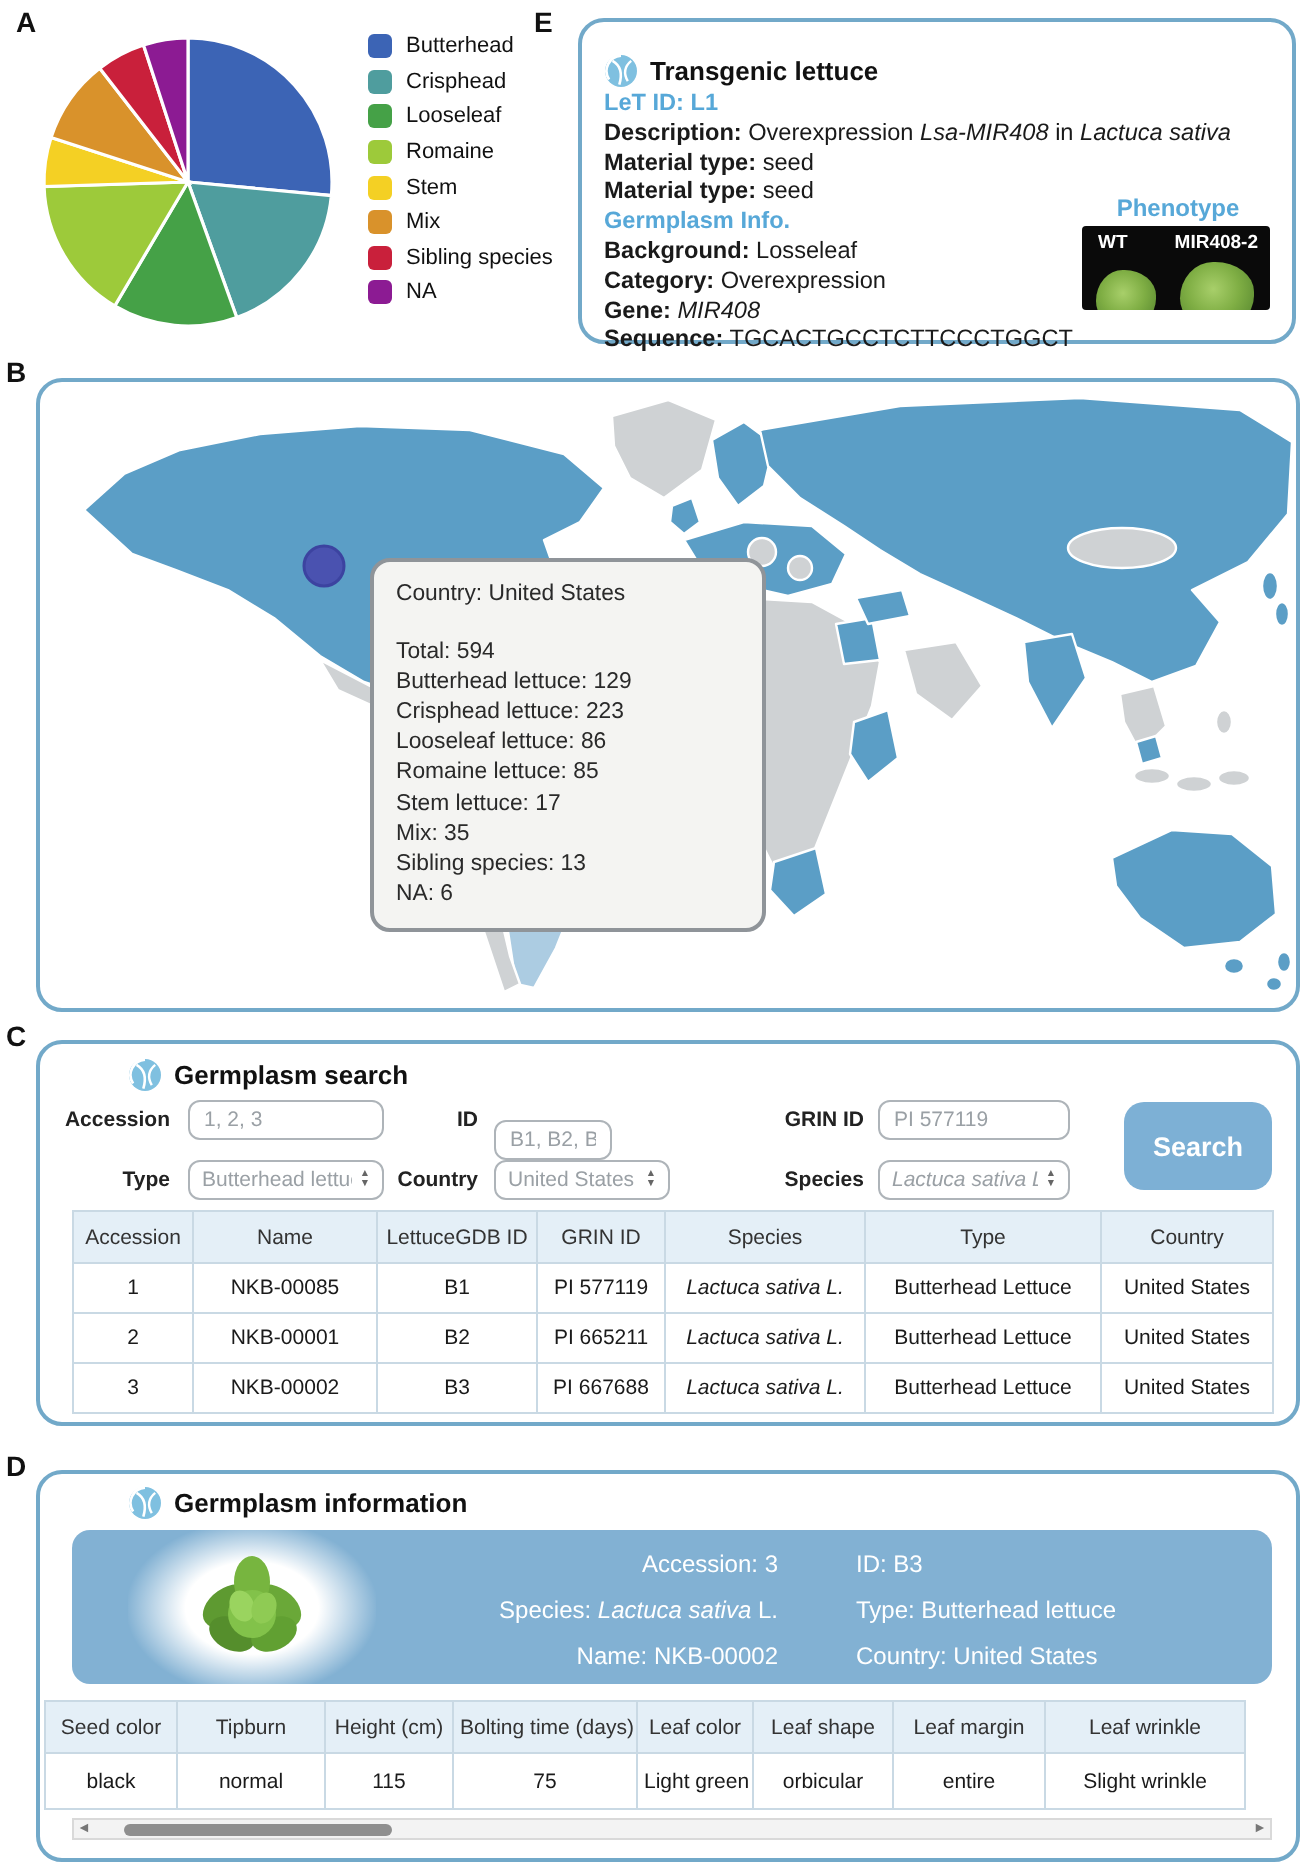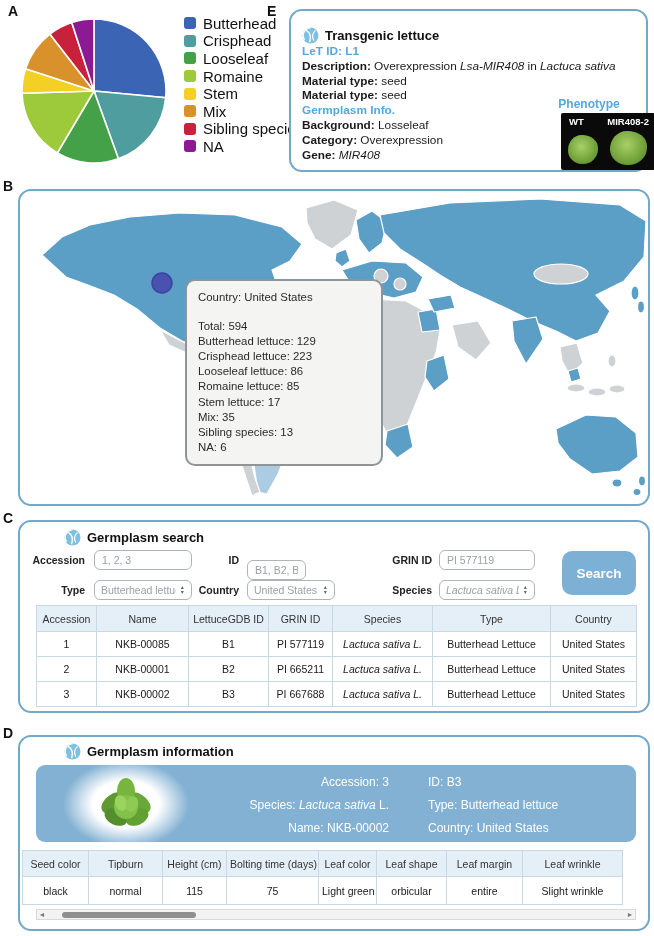--- a/index.html
+++ b/index.html
@@ -7,27 +7,27 @@
   .plabel{position:absolute;font-weight:bold;font-size:14px;color:#111;}
   .panelbox{position:absolute;border:2px solid #72a9c9;border-radius:13px;background:#fff;box-sizing:border-box;}
   .htitle{display:flex;align-items:center;gap:6px;font-weight:bold;font-size:13px;color:#111;}
   .gicon{width:17px;height:17px;flex:0 0 17px;}
   
   #panelA{position:absolute;left:8px;top:2px;width:258px;height:174px;}
   #pieSvg{position:absolute;left:11px;top:14px;}
   #legend{position:absolute;left:176px;top:15px;display:flex;flex-direction:column;gap:5px;}
   .lgitem{display:flex;align-items:center;gap:7px;height:12.6px;}
   .lgsw{width:12px;height:12px;border-radius:3px;flex:0 0 12px;}
-  .lglab{font-size:15px;color:#111;white-space:nowrap;}
+  .lglab{font-size:11px;color:#111;white-space:nowrap;}
   
   #panelE{left:289px;top:9px;width:359px;height:163px;padding:16px 11px;}
   #panelE .eline{font-size:11.8px;line-height:14.8px;white-space:nowrap;}
   .bluetxt{color:#57a8d8;font-weight:bold;}
   #pheno{position:absolute;right:9px;top:86px;width:96px;text-align:center;}
-  #phenoImg{margin-top:2px;width:94px;height:57px;background:#0a0a0a;border-radius:2px;position:relative;overflow:hidden;margin-left:20px;}
+  #phenoImg{margin-top:2px;width:94px;height:42px;background:#0a0a0a;border-radius:2px;position:relative;overflow:hidden;}
   #phenoImg .wlab{position:absolute;top:3px;color:#fff;font-size:9.5px;font-weight:bold;}
   .blob{position:absolute;border-radius:46% 54% 52% 48%/55% 45% 52% 48%;
         background:radial-gradient(circle at 45% 40%, #a8cf6a 0%, #7fae44 45%, #5f8f33 80%);}
   
   #panelB{left:18px;top:189px;width:632px;height:317px;overflow:hidden;}
   #mapTip{position:absolute;left:165px;top:88px;width:172px;background:#f4f4f2;border:2px solid #8f9499;border-radius:10px;
           padding:9px 11px;font-size:11.4px;line-height:15.1px;color:#2a2a2a;}
   #mapTip .ttcountry{margin-bottom:14px;}
   
   #panelC{left:18px;top:520px;width:632px;height:193px;}
@@ -146,20 +146,23 @@
   <div class="eline bluetxt">Germplasm Info.</div>
   <div class="eline">
     <b>Background:</b> <span>Losseleaf</span>
   </div>
   <div class="eline">
     <b>Category:</b> <span>Overexpression</span>
   </div>
   <div class="eline">
     <b>Gene:</b> <i>MIR408</i>
   </div>
+  <div class="eline">
+    <b>Sequence:</b> <span>TGCACTGCCTCTTCCCTGGCT</span>
+  </div>
   <div id="pheno">
     <div class="bluetxt" style="font-size:12px;">Phenotype</div>
     <div id="phenoImg">
       <span class="wlab" style="left:8px;">WT</span>
       <span class="wlab" style="right:6px;">MIR408-2</span>
       <div class="blob" style="left:7px;top:22px;width:30px;height:29px;"></div>
       <div class="blob" style="left:49px;top:18px;width:37px;height:34px;"></div>
     </div>
   </div>
 </div>

